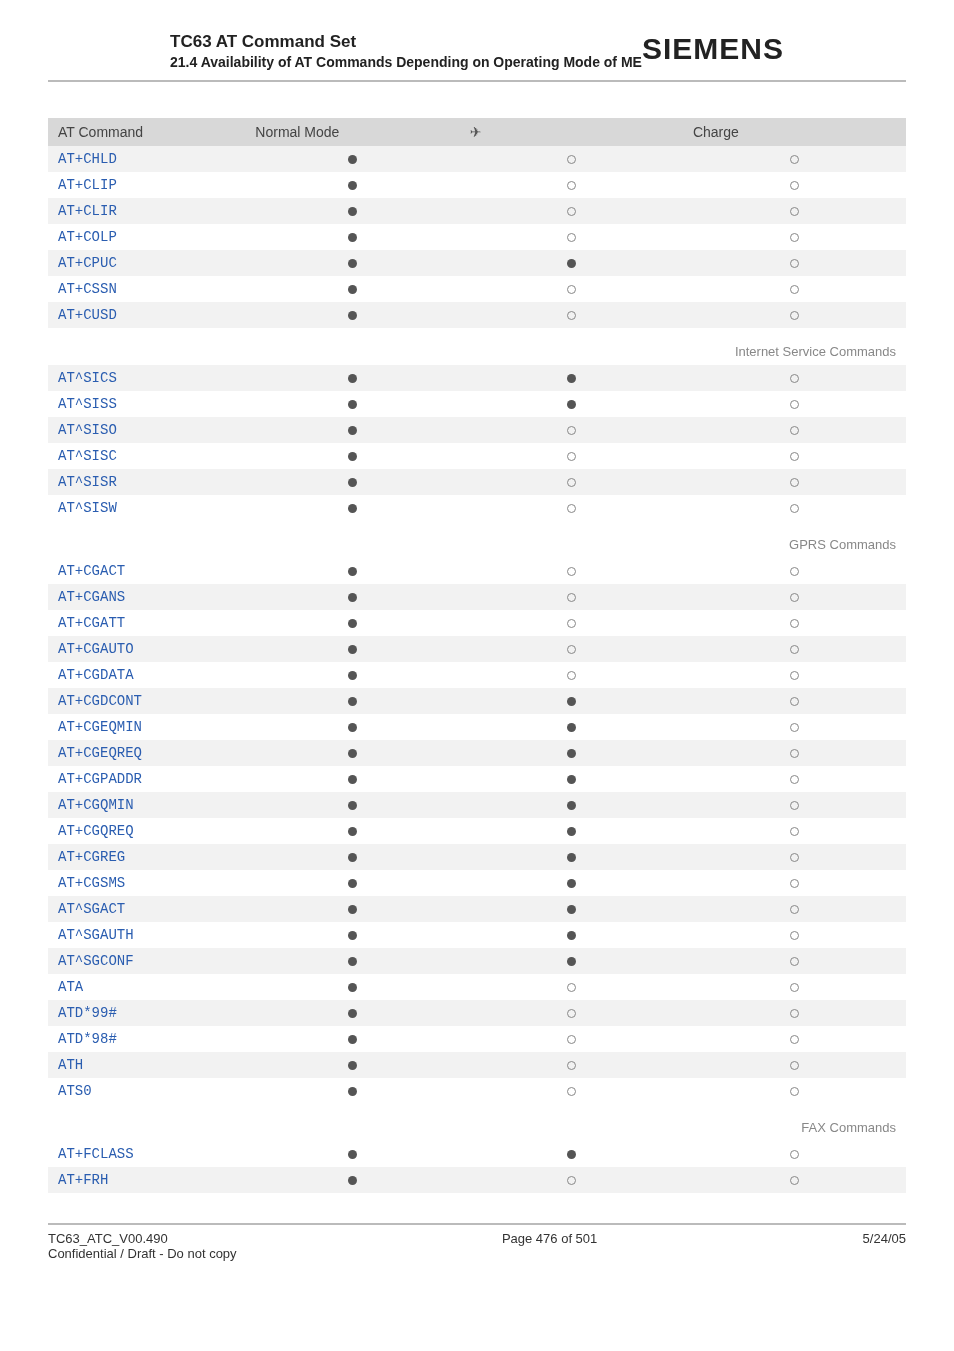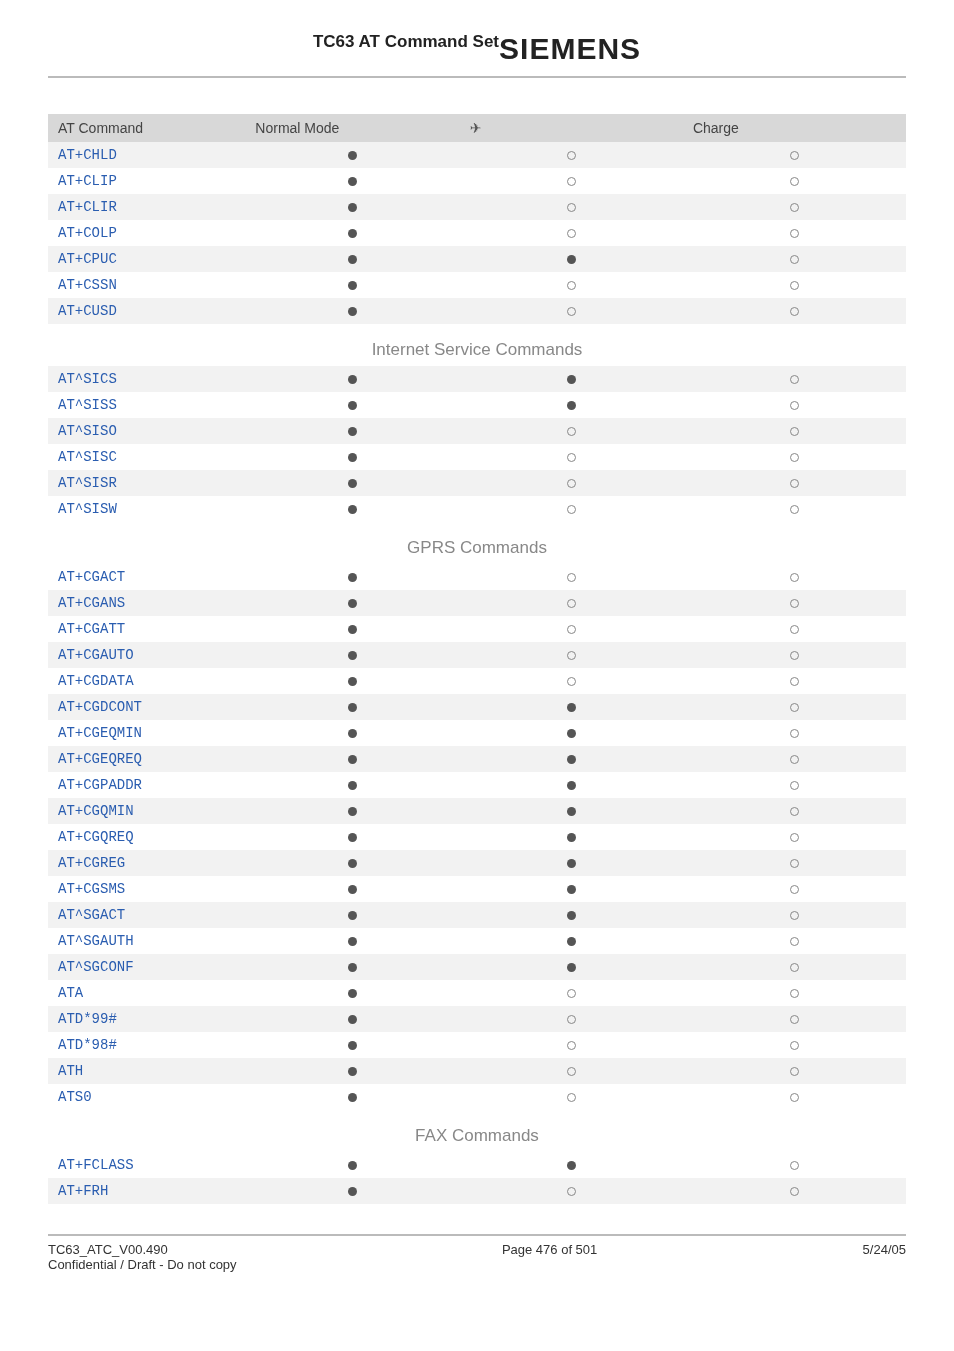--- a/index.html
+++ b/index.html
@@ -64,24 +64,24 @@
   tbody td:first-child {
     text-align: left;
     color: #2a5db0;
     font-family: "Courier New", monospace;
     font-size: 14px;
   }
   tbody tr.section td {
     background: #fff;
     padding-top: 16px;
     padding-bottom: 6px;
-    text-align: center;
+    text-align: right;
     color: #888;
     font-family: Arial, sans-serif;
-    font-size: 17px;
+    font-size: 13px;
   }
   tbody tr:not(.section):nth-child(odd) td { background: #f2f2f2; }
   tbody tr:not(.section):nth-child(even) td { background: #ffffff; }
   
   tr.zebra-a td { background: #f2f2f2; }
   tr.zebra-b td { background: #ffffff; }
   .dot-filled {
     display: inline-block;
     width: 9px; height: 9px;
     border-radius: 50%;
@@ -108,20 +108,21 @@
     color: #333;
   }
   .footer-left { display: flex; flex-direction: column; }
 </style>
 </head>
 <body>
 
 <div class="header">
   <div class="header-left">
     <div class="doc-title">TC63 AT Command Set</div>
+    <div class="doc-subtitle">21.4 Availability of AT Commands Depending on Operating Mode of ME</div>
   </div>
   <div class="brand">SIEMENS</div>
 </div>
 
 <table>
   <thead>
     <tr>
       <th>AT Command</th>
       <th>Normal Mode</th>
       <th><span class="plane">✈</span></th>

